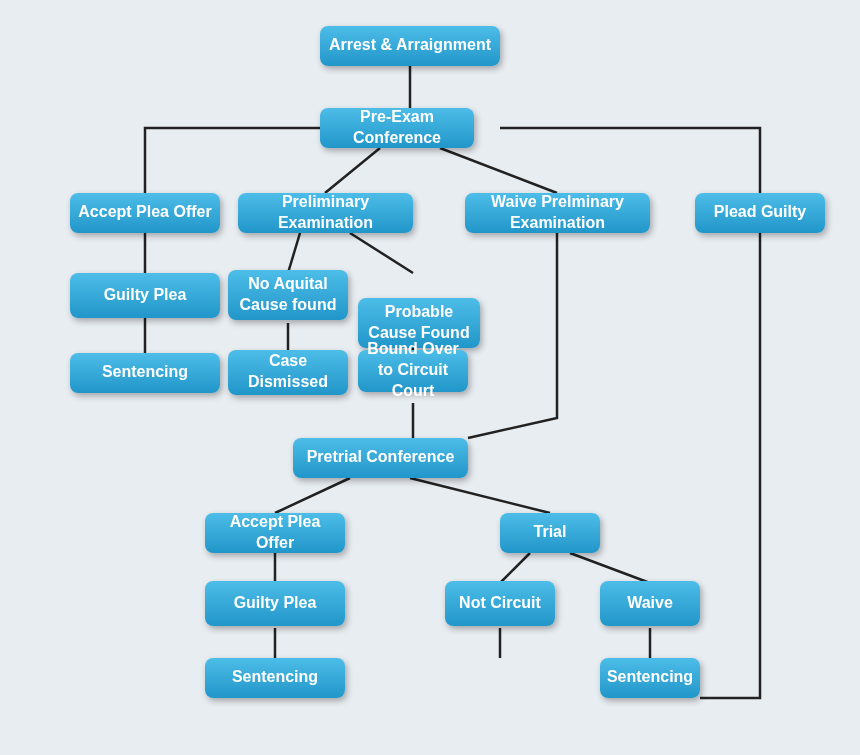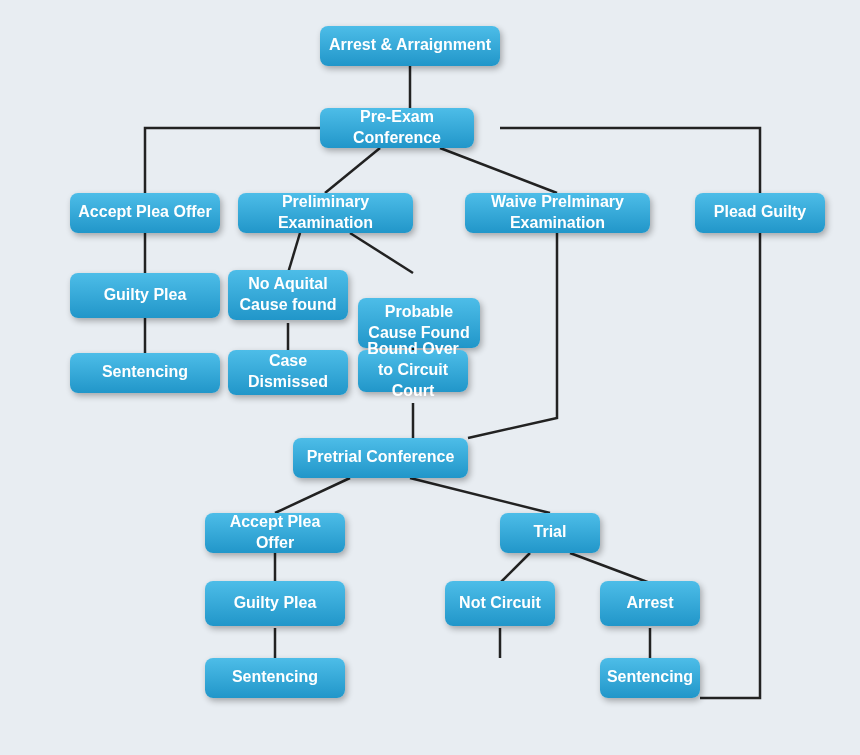--- a/index.html
+++ b/index.html
@@ -105,16 +105,16 @@
   <div class="node" style="left:218px;top:262px;width:120px;height:50px;">No Aquital Cause found</div>
   <div class="node" style="left:348px;top:247px;width:122px;height:50px;margin-top:43px;">Probable Cause Found</div>
   <div class="node" style="left:60px;top:345px;width:150px;height:40px;">Sentencing</div>
   <div class="node" style="left:218px;top:342px;width:120px;height:45px;">Case Dismissed</div>
   <div class="node" style="left:348px;top:342px;width:110px;height:42px;">Bound Over to Circuit Court</div>
   <div class="node" style="left:283px;top:430px;width:175px;height:40px;">Pretrial Conference</div>
   <div class="node" style="left:195px;top:505px;width:140px;height:40px;">Accept Plea Offer</div>
   <div class="node" style="left:490px;top:505px;width:100px;height:40px;">Trial</div>
   <div class="node" style="left:195px;top:573px;width:140px;height:45px;">Guilty Plea</div>
   <div class="node" style="left:435px;top:573px;width:110px;height:45px;">Not Circuit</div>
-  <div class="node" style="left:590px;top:573px;width:100px;height:45px;">Arrest</div>
+  <div class="node" style="left:590px;top:573px;width:100px;height:45px;">Waive</div>
   <div class="node" style="left:195px;top:650px;width:140px;height:40px;">Sentencing</div>
   <div class="node" style="left:590px;top:650px;width:100px;height:40px;">Sentencing</div>
 </div>
 
 </body></html>

